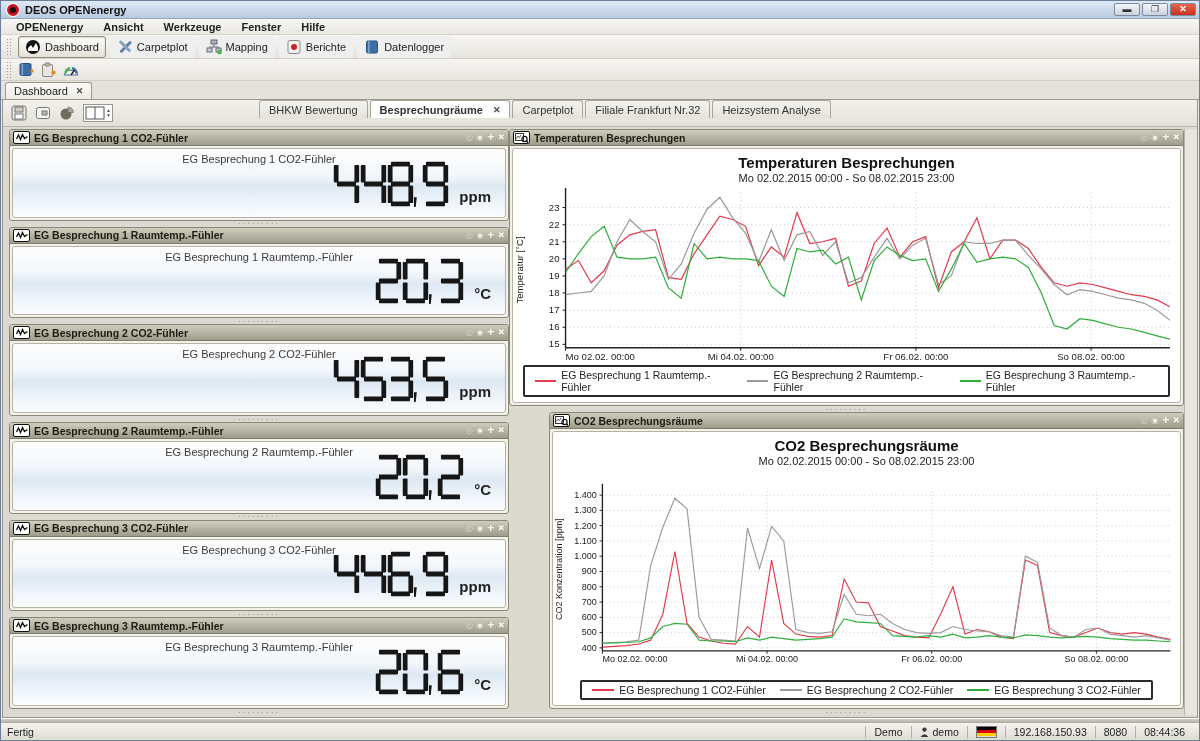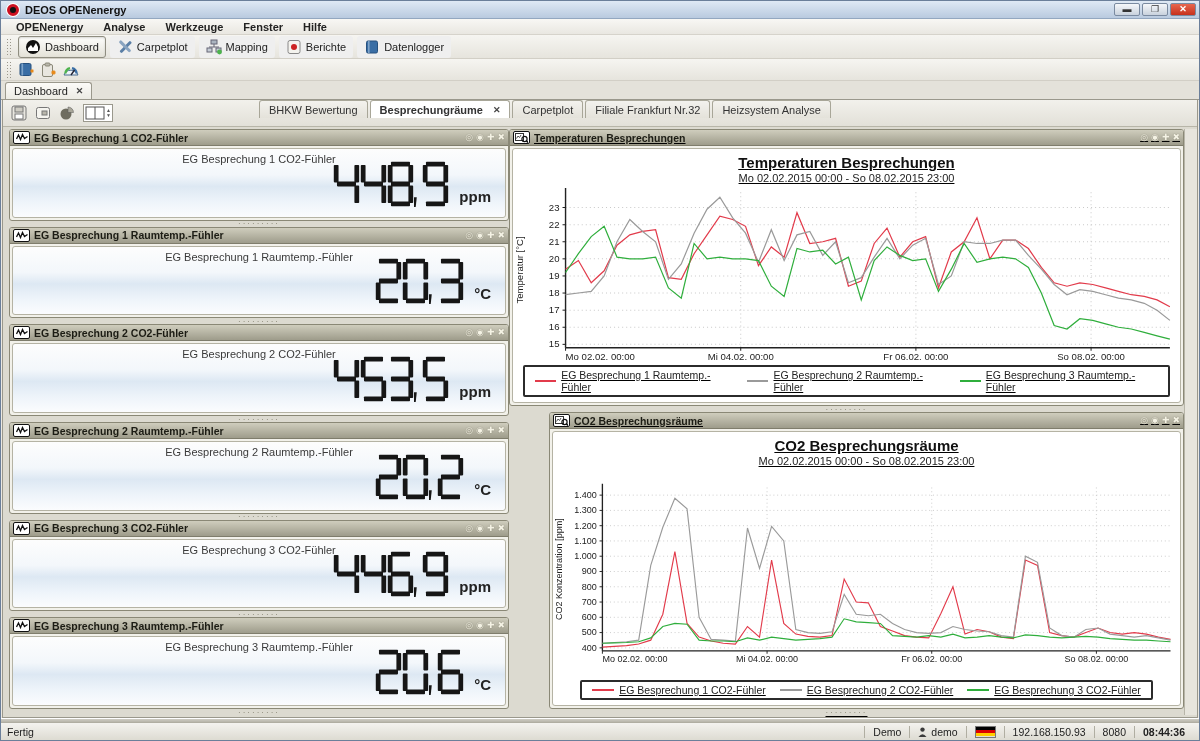--- a/index.html
+++ b/index.html
@@ -59,21 +59,21 @@
   .spin { display:flex; flex-direction:column; font-size:5px; line-height:5px; color:#555; }
   .inner-tabs { display:flex; align-items:flex-start; margin-left:140px; height:100%; }
   .itab { font-size:11px; color:#333; background:linear-gradient(#f3f2ee,#e4e2da);
     border:1px solid #a8a698; border-bottom:none; border-radius:3px 3px 0 0;
     padding:3px 9px 2px; margin-right:2px; display:flex; gap:10px; align-items:center; }
   .itab.active { background:#fff; font-weight:bold; }
 
   
   .canvas { flex:1; display:flex; padding:2px 0 2px 6px; gap:0; overflow:hidden; }
   .col-left { width:500px; display:flex; flex-direction:column; }
-  .col-right { width:675px; display:flex; flex-direction:column;text-decoration:underline; }
+  .col-right { width:675px; display:flex; flex-direction:column; }
   .right-strip { flex:1; background:#e7e5dd; border-left:1px solid #b7b5a8; }
 
   .panel { border:1px solid #8a8876; border-radius:3px; background:#f2f1ea;
     display:flex; flex-direction:column; overflow:hidden; }
   .p-head { height:16px; background:linear-gradient(#cfcdbd,#9e9c8b);
     border-bottom:1px solid #7f7d6c; display:flex; align-items:center;
     padding:0 3px; gap:4px; flex:none; }
   .p-title { font-size:10.5px; font-weight:bold; color:#1c1c14; flex:1;
     white-space:nowrap; overflow:hidden; }
   .p-ico { width:17px; height:13px; background:#fff; border:1.5px solid #111;
@@ -105,42 +105,42 @@
   .leg-swatch { width:22px; height:2px; }
 
   
   .divider { height:4px; background:linear-gradient(#cfcdc4,#b7b5aa); border-top:1px solid #fff; }
   .statusbar { height:18px; background:linear-gradient(#f4f3ef,#dddbd2);
     border-top:1px solid #b0aea2; display:flex; align-items:center;
     font-size:10.5px; color:#222; padding:0 6px; }
   .sb-left { flex:1; }
   .sb-seg { display:flex; align-items:center; gap:4px; padding:0 8px;
     border-left:1px solid #b0aea2; height:12px; }
-  .sb-time { font-weight:bold;justify-content:center; }
+  .sb-time { font-weight:normal;justify-content:center; }
   .flag { width:21px; height:12px; border:1px solid #777; display:flex; flex-direction:column; }
   .flag div { flex:1; }
 </style>
 </head>
 <body>
 
 <div class="app">
 
   <div class="titlebar">
     <span class="logo"></span>
     <span class="title-text">DEOS OPENenergy</span>
     <span class="win-btns">
       <span class="win-btn">▬</span>
       <span class="win-btn">❐</span>
       <span class="win-btn close">✕</span>
     </span>
   </div>
 
   <div class="menubar">
       <span class="menu-item">OPENenergy</span>
-      <span class="menu-item">Analyse</span>
+      <span class="menu-item">Ansicht</span>
       <span class="menu-item">Werkzeuge</span>
       <span class="menu-item">Fenster</span>
       <span class="menu-item">Hilfe</span>
     </div>
 
   <div class="toolbar">
     <span class="grip"></span>
   <button class="tb-btn active">
         <span class="ticon"><svg width="16" height="16" viewBox="0 0 16 16">
             <circle cx="8" cy="8" r="7" fill="#111"></circle>

